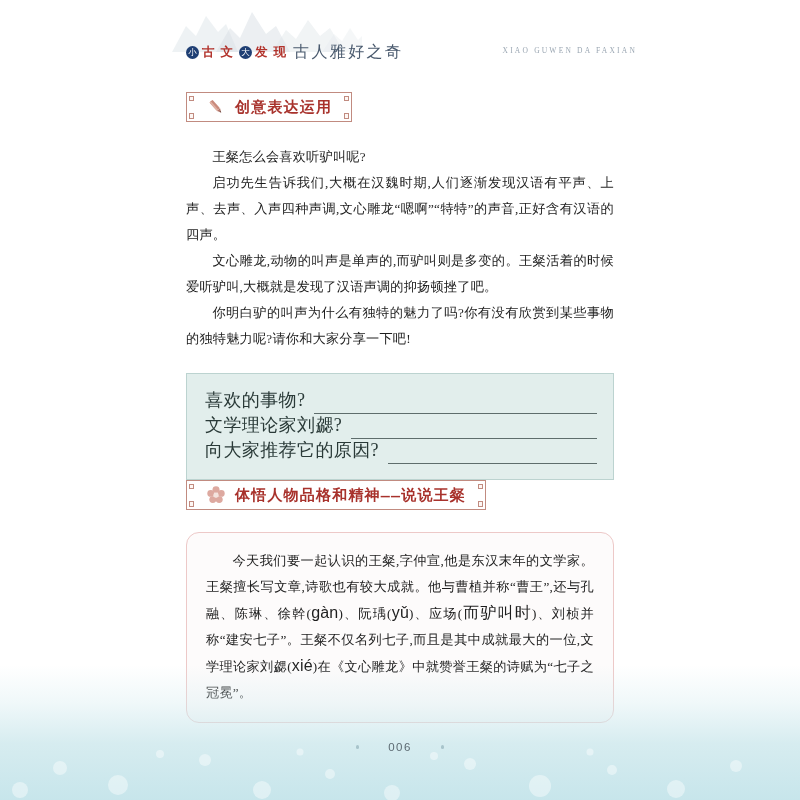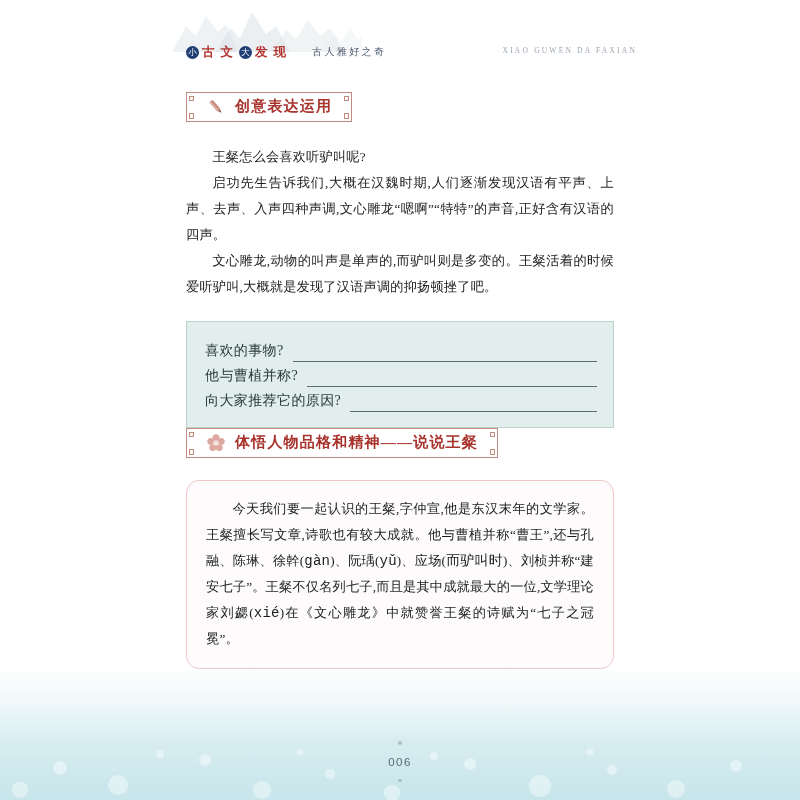--- a/index.html
+++ b/index.html
@@ -89,23 +89,23 @@
   }
   .logo-char {
     color: #b2332c;
     font-size: 12.5px;
     letter-spacing: 3px;
     margin-right: 3px;
     font-weight: 600;
   }
   .logo-sub {
     color: #4a5a6e;
-    font-size: 10px;
+    font-size: 16px;
     letter-spacing: 2.4px;
-    margin-left: 20px;
+    margin-left: 1px;
   }
   .header-pinyin {
     position: absolute;
     right: 163px;
     top: 46px;
     color: #9aa6b2;
     font-size: 7.5px;
     letter-spacing: 2.2px;
     font-family: Liberation Serif, serif;
   }
@@ -151,23 +151,24 @@
     background: #fdf7f4;
   }
   .cd-tl { left: 3px;  top: 2.5px; }
   .cd-bl { left: 3px;  bottom: 2.5px; }
   .cd-tr { right: 3px; top: 2.5px; }
   .cd-br { right: 3px; bottom: 2.5px; }
 
   .banner-inner {
     position: relative;
     display: flex;
-    align-items: flex-start;
+    align-items: center;
     gap: 9px;
     padding-left: 4px;
+    font-family: Liberation Mono, monospace;
   }
   .banner-title {
     color: #a8322c;
     font-size: 15px;
     font-weight: bold;
     letter-spacing: 1.2px;
     white-space: nowrap;
   }
   .banner-icon { display: flex; align-items: center; }
 
@@ -192,21 +193,21 @@
     padding: 15px 16px 15px 18px;
     box-sizing: border-box;
   }
   .answer-row {
     display: flex;
     align-items: flex-end;
     height: 25px;
   }
   .answer-label {
     color: #2a3a38;
-    font-size: 14px;
+    font-size: 18px;
     white-space: nowrap;
     padding-bottom: 2px;
     letter-spacing: .4px;
   }
   .answer-line {
     flex: 1 1 auto;
     border-bottom: 1px solid #5e6d6c;
     margin-left: 9px;
     height: 17px;
   }
@@ -219,35 +220,34 @@
     border: 1.4px solid #edc9c8;
     border-radius: 13px;
     padding: 15px 19px 16px 19px;
     box-sizing: border-box;
   }
   .info-box .para {
     font-size: 13.2px;
     line-height: 26px;
   }
   .pinyin {
-    font-family: Liberation Mono, monospace;
-    font-size: 14px;
+    font-family: Liberation Sans, sans-serif;
+    font-size: 16px;
   }
 
   
   .footer {
     position: absolute;
     left: 0;
     top: 741px;
     width: 800px;
     display: flex;
     align-items: center;
     justify-content: center;
-    gap: 11px;
-    flex-direction: column;
+    gap: 29px;
   }
   .footer-dot {
     width: 3.6px;
     height: 3.6px;
     border-radius: 50%;
     background: #a8c4cb;
   }
   .footer-num {
     color: #5c6a72;
     font-size: 11.5px;
@@ -305,29 +305,30 @@
             </svg>
           </span>
           <span class="banner-title">创意表达运用</span>
         </div>
       </div>
 
       <div class="intro-block">
         <p class="para">王粲怎么会喜欢听驴叫呢?</p>
         <p class="para">启功先生告诉我们,大概在汉魏时期,人们逐渐发现汉语有平声、上声、去声、入声四种声调,文心雕龙“嗯啊”“特特”的声音,正好含有汉语的四声。</p>
         <p class="para">文心雕龙,动物的叫声是单声的,而驴叫则是多变的。王粲活着的时候爱听驴叫,大概就是发现了汉语声调的抑扬顿挫了吧。</p>
+        <p class="para">你明白驴的叫声为什么有独特的魅力了吗?你有没有欣赏到某些事物的独特魅力呢?请你和大家分享一下吧!</p>
       </div>
 
       <div class="answer-box">
         <div class="answer-row">
           <span class="answer-label">喜欢的事物?</span>
           <span class="answer-line"></span>
         </div>
         <div class="answer-row">
-          <span class="answer-label">他与曹植并称?</span>
+          <span class="answer-label">文学理论家刘勰?</span>
           <span class="answer-line"></span>
         </div>
         <div class="answer-row">
           <span class="answer-label">向大家推荐它的原因?</span>
           <span class="answer-line"></span>
         </div>
       </div>
     </div>
 
     <div style="">

